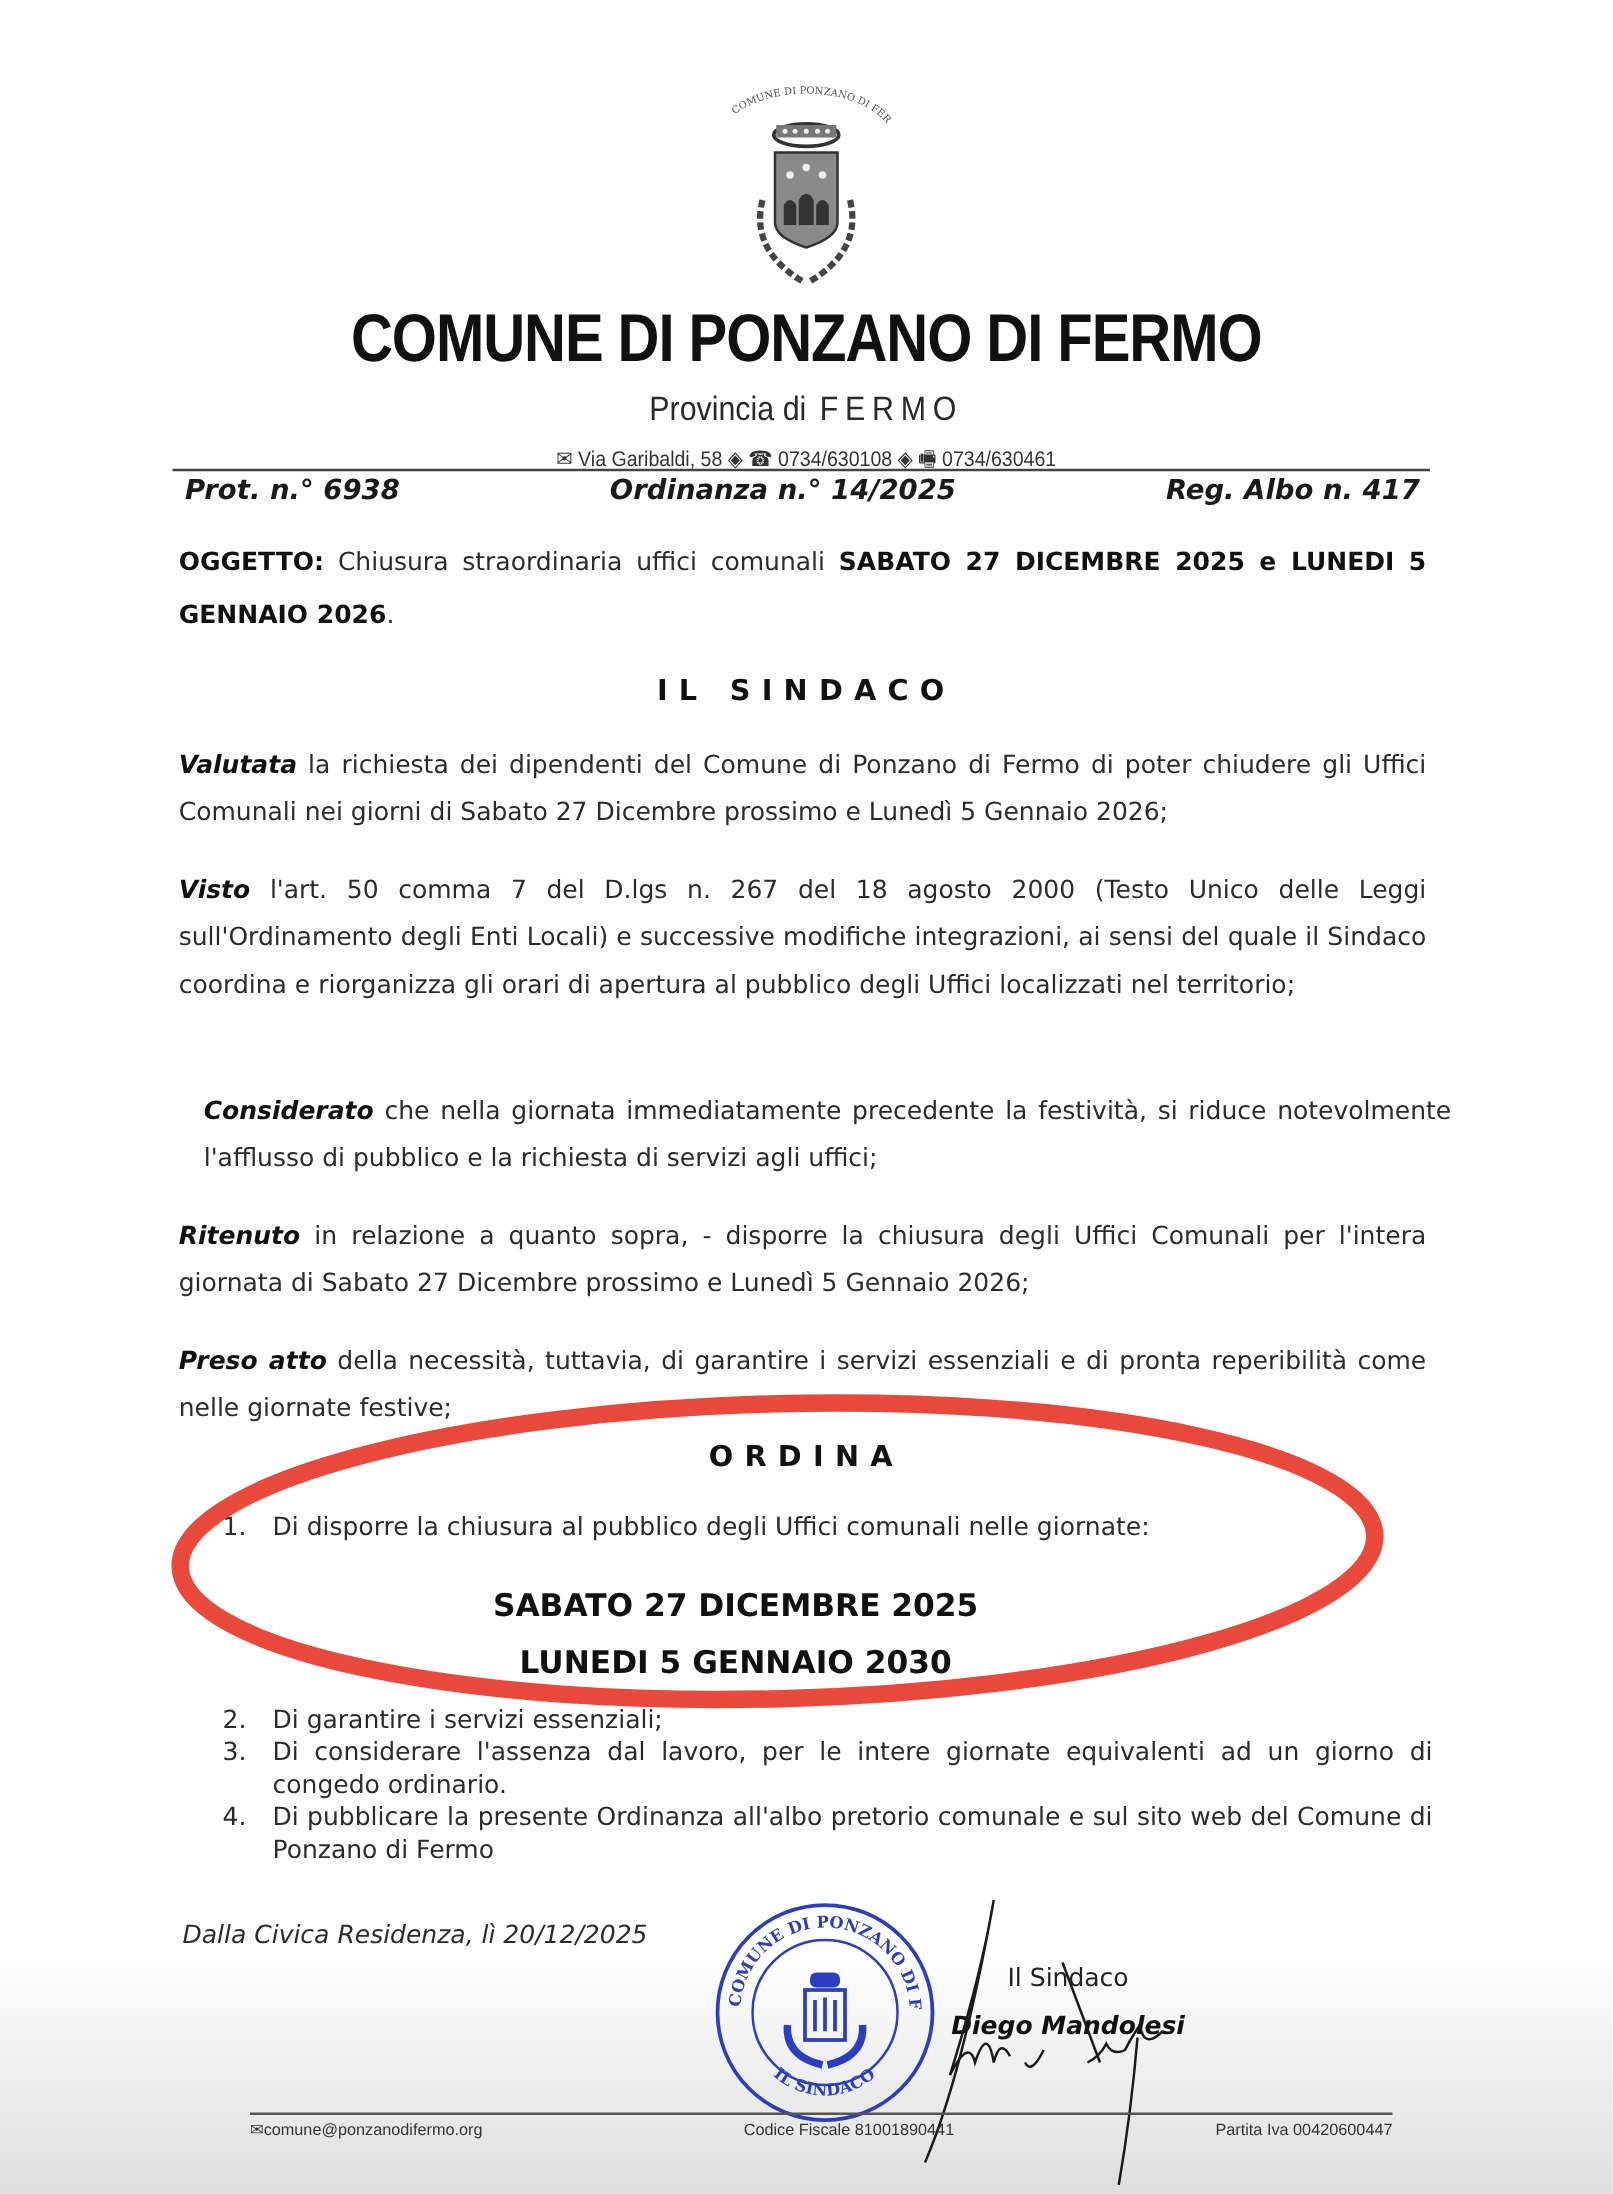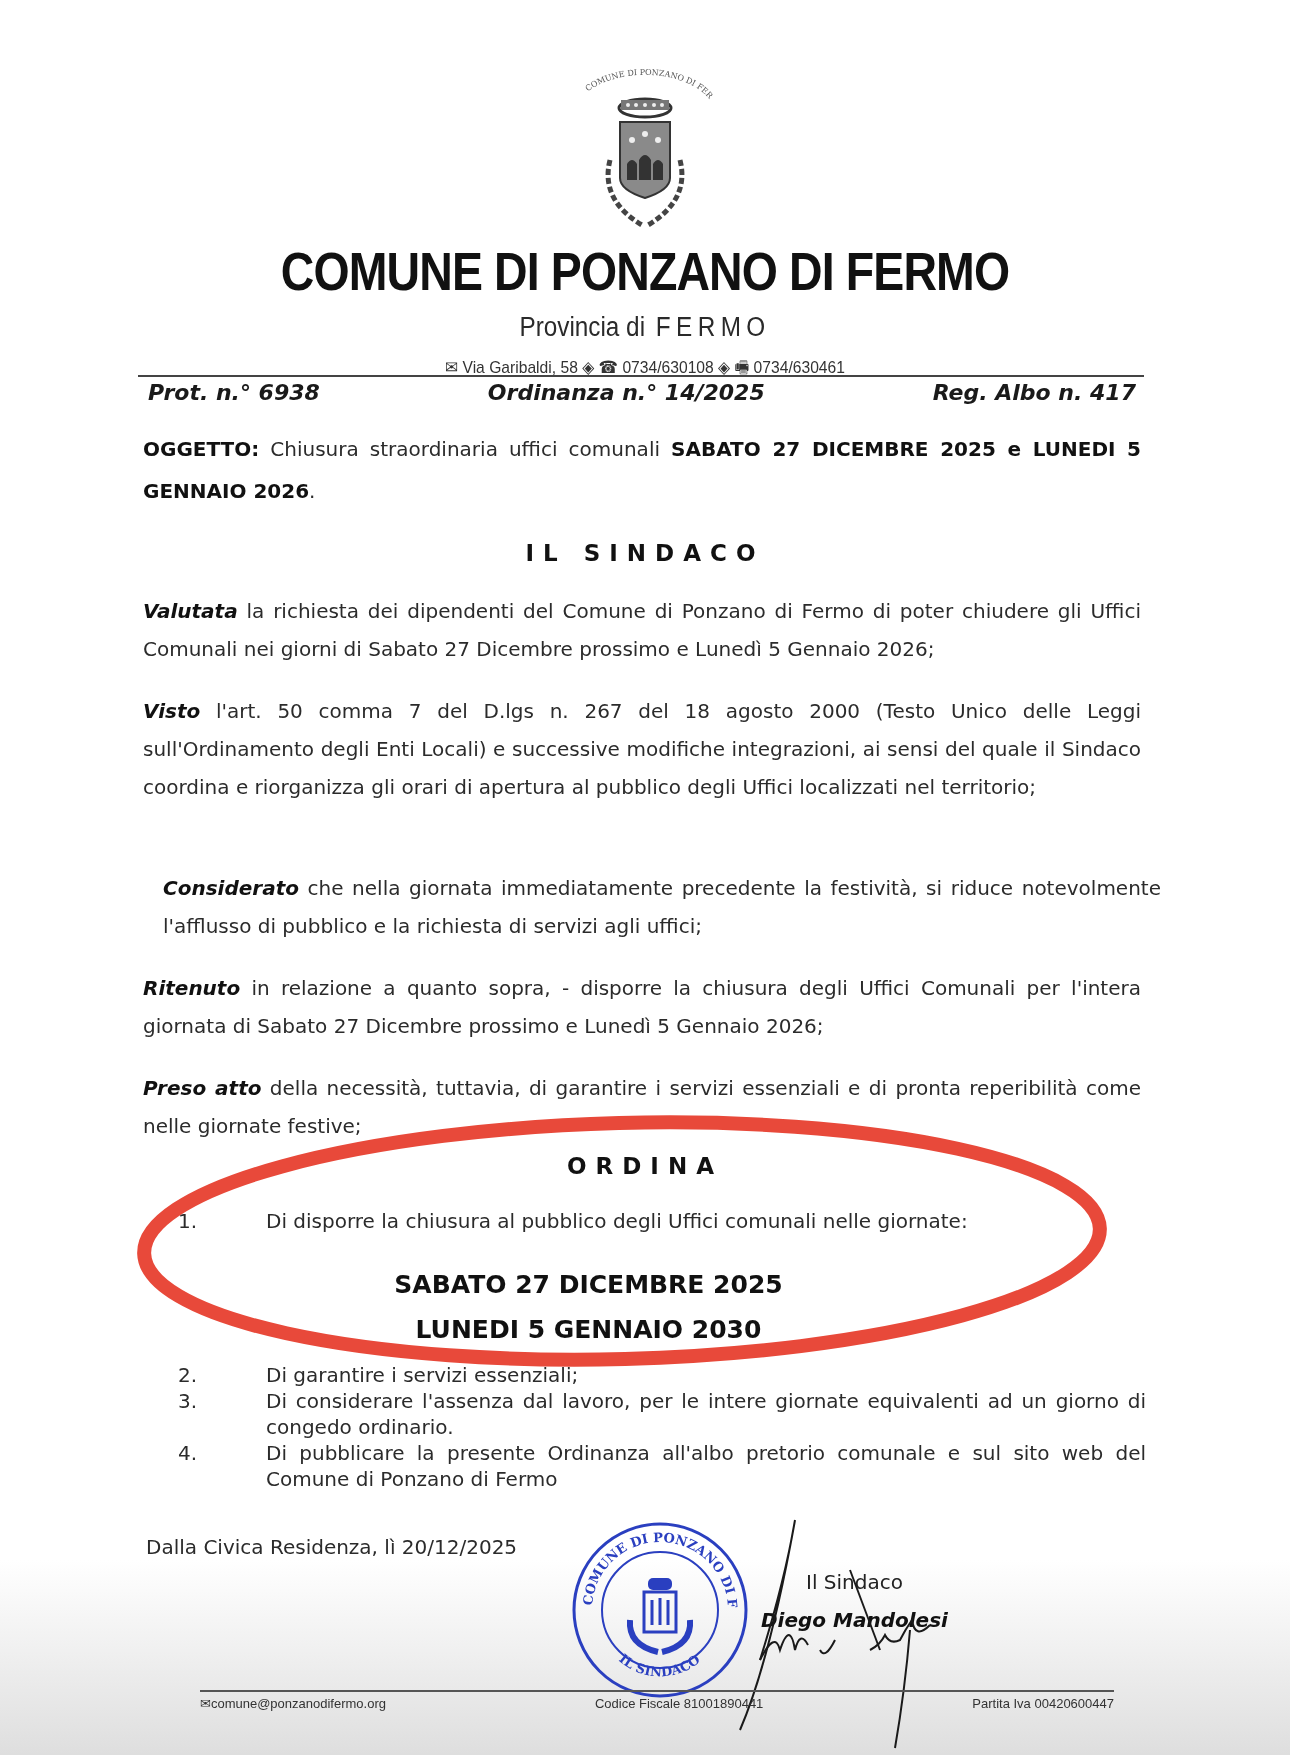--- a/index.html
+++ b/index.html
@@ -39,21 +39,21 @@
       text-align: justify;
     }
     .para b.lead { font-style: italic; color: #111; }
     .heading {
       left: 0; width: 1290px; text-align: center; font-weight: bold; color: #111;
       font-size: 23px; letter-spacing: 9px;
     }
     .olist { left: 178px; width: 968px; font-size: 20px; line-height: 26px; color: #2b2b2b; }
     .olist .item { display: flex; text-align: justify; }
     .olist .num { width: 40px; flex: none; }
-    .olist .txt { flex: 1; margin-left: 48px; }
+    .olist .txt { flex: 1; }
     .bigdate {
       left: 0; width: 1177px; text-align: center; font-weight: bold; font-size: 25px; color: #111;
     }
     .ellipse { left: 133px; top: 1112px; width: 978px; height: 258px; }
     .stamp { left: 570px; top: 1520px; width: 180px; height: 180px; }
     .sig-area { left: 700px; top: 1510px; width: 360px; height: 240px; }
     .hr2 { left: 200px; width: 914px; top: 1690px; height: 2px; background: #555; }
     .footer {
       left: 200px; width: 914px; top: 1696px; display: flex; justify-content: space-between;
       font-family: "Liberation Sans", sans-serif; font-size: 13px; color: #333;
@@ -159,21 +159,21 @@
   <div class="item">
     <span class="num">4.</span>
     <span class="txt">Di pubblicare la presente Ordinanza all'albo pretorio comunale e sul sito web del Comune di Ponzano di Fermo</span>
   </div>
 </div>
 
 <svg class="abs ellipse" viewBox="0 0 978 258">
   <ellipse cx="489" cy="129" rx="478" ry="118" fill="none" stroke="#e8493a" stroke-width="14" transform="rotate(-1.5 489 129)"></ellipse>
 </svg>
 
-<div class="abs" style="left:146px; top:1535px; font-size:20px; color:#2b2b2b;">Dalla Civica Residenza, lì 20/12/2025</div>
+<div class="abs" style="left:146px; top:1535px; font-size:20px; color:#2b2b2b;font-style:italic;">Dalla Civica Residenza, lì 20/12/2025</div>
 
 <svg class="abs stamp" viewBox="0 0 180 180">
   <defs>
     <path id="stTop" d="M22,90 A68,68 0 0,1 158,90"></path>
     <path id="stBot" d="M30,110 A62,62 0 0,0 150,110"></path>
   </defs>
   <circle cx="90" cy="90" r="86" fill="none" stroke="#2a3fc0" stroke-width="3"></circle>
   <circle cx="90" cy="90" r="58" fill="none" stroke="#2a3fc0" stroke-width="2"></circle>
   <text font-size="13" font-weight="bold" fill="#2a3fc0" font-family="DejaVu Serif, serif"><textPath href="#stTop" startOffset="2%">COMUNE DI PONZANO DI FERMO</textPath></text>
   <text font-size="13" font-weight="bold" fill="#2a3fc0" font-family="DejaVu Serif, serif"><textPath href="#stBot" startOffset="22%">IL SINDACO</textPath></text>

